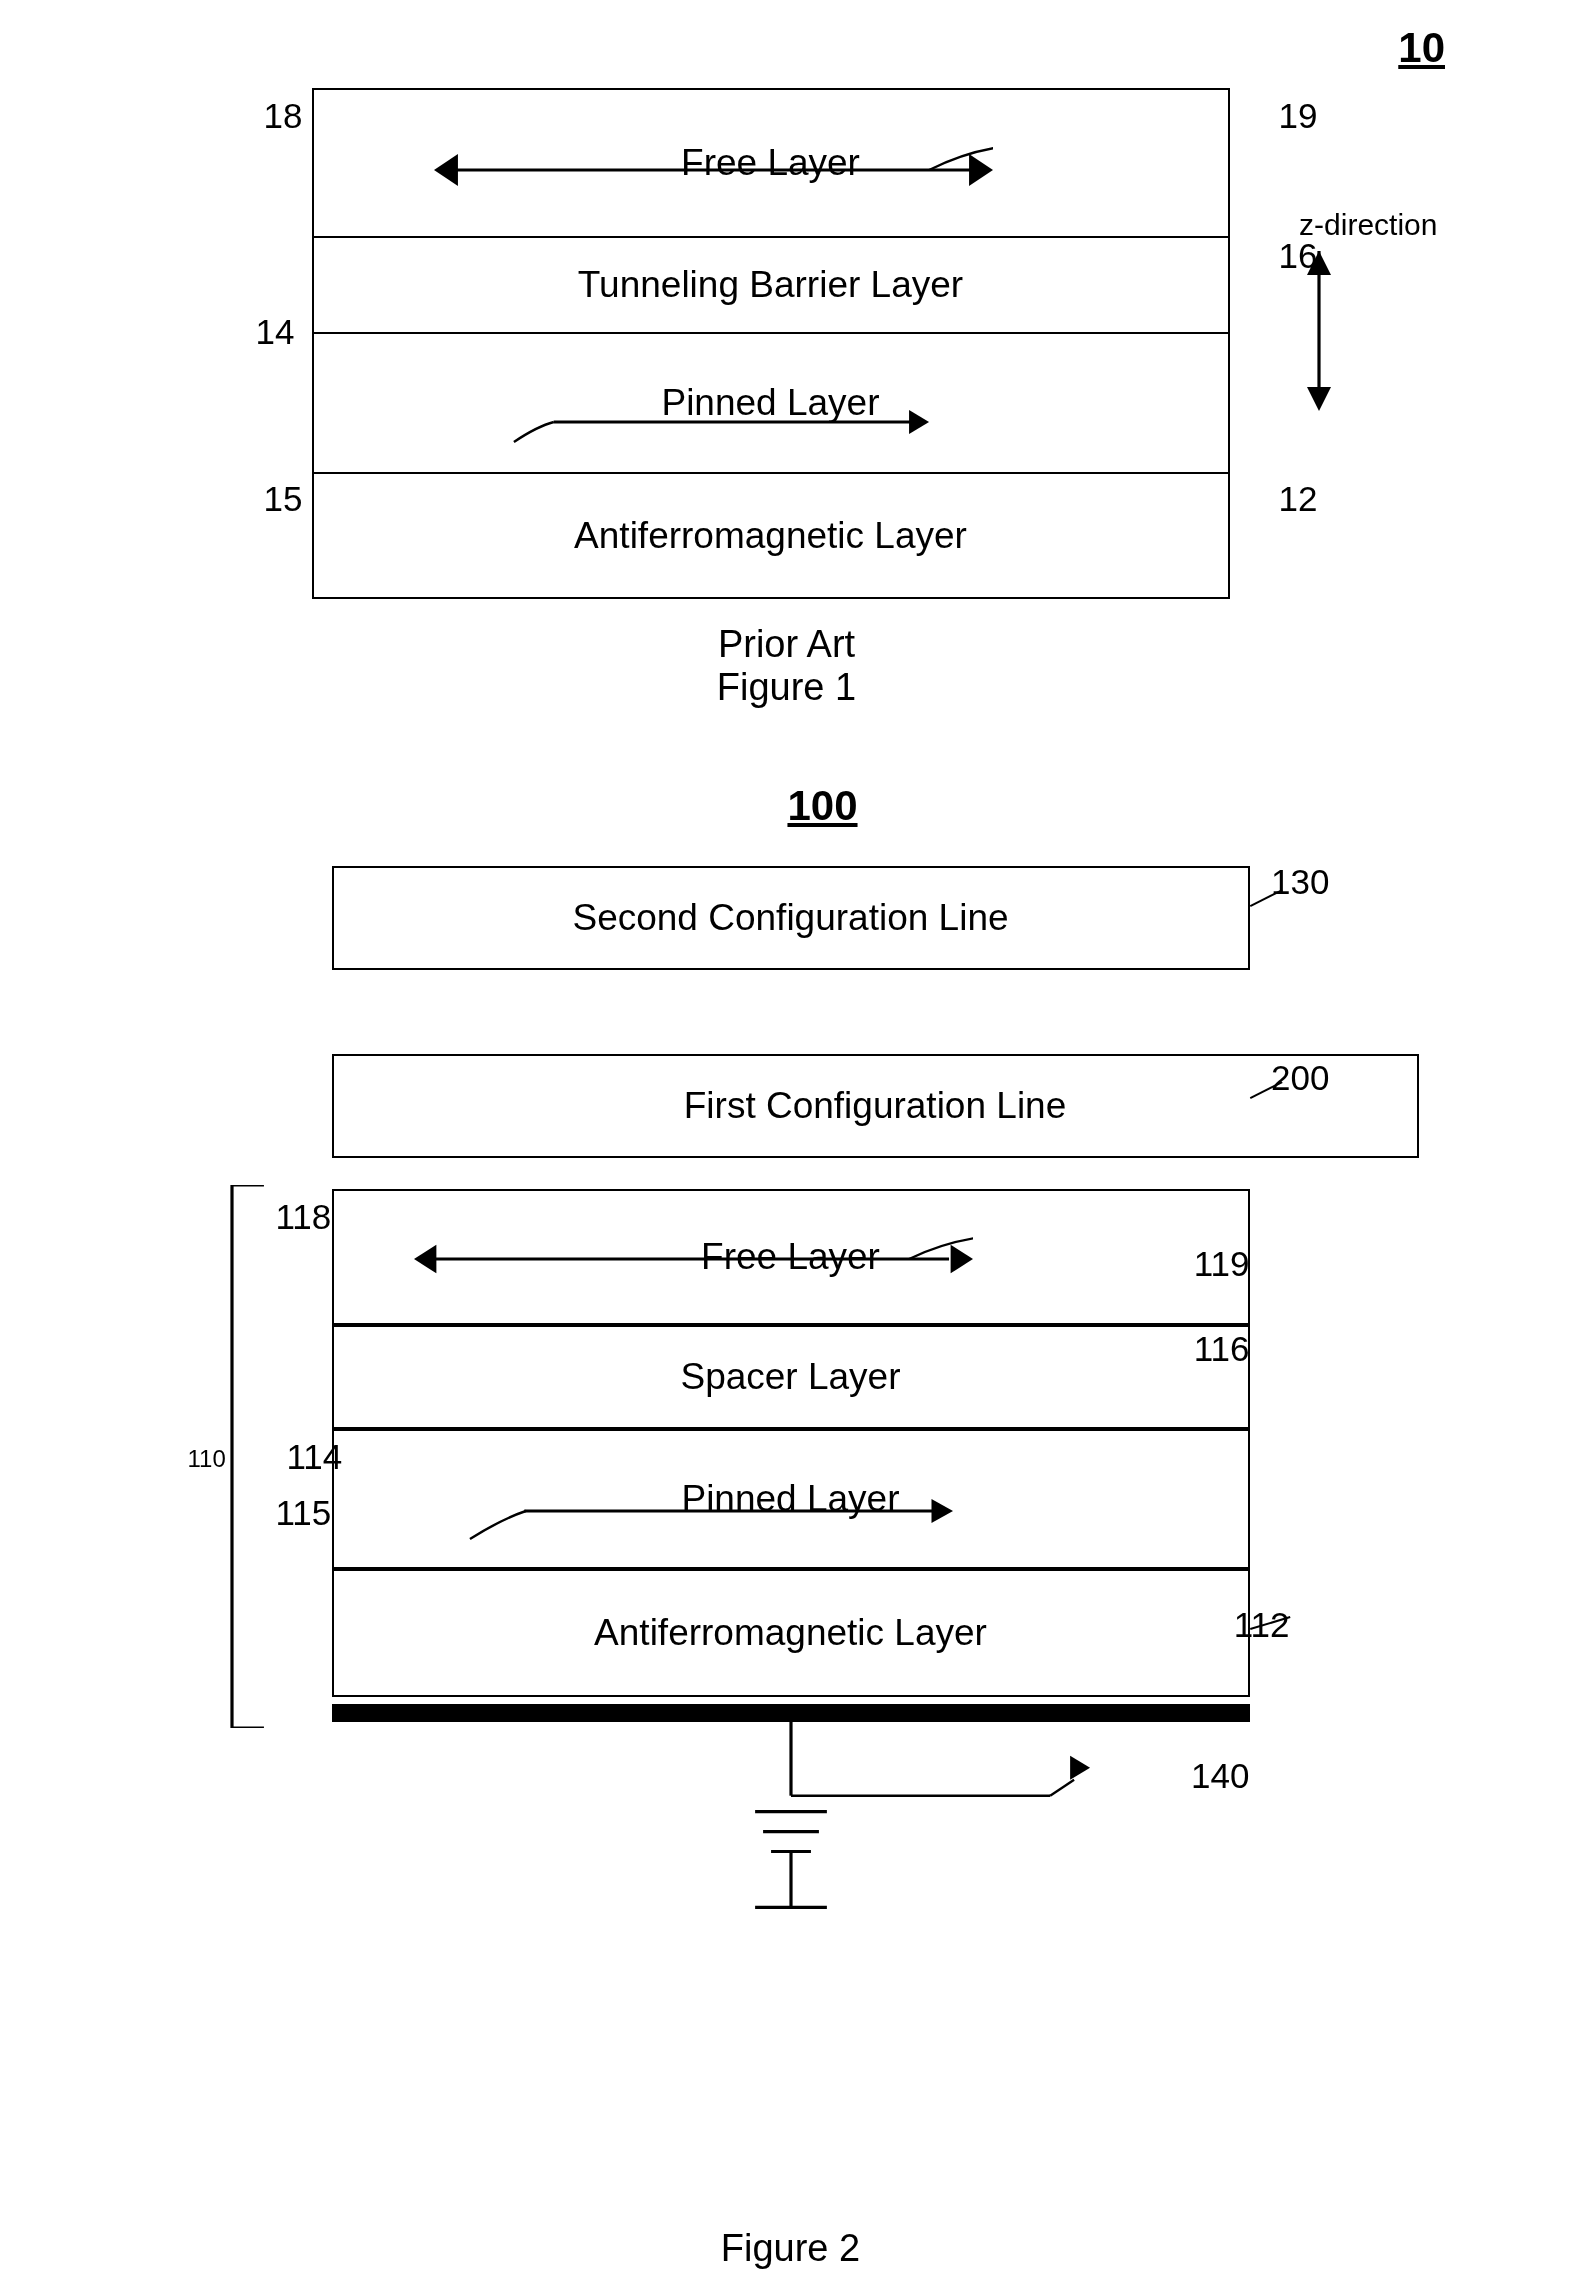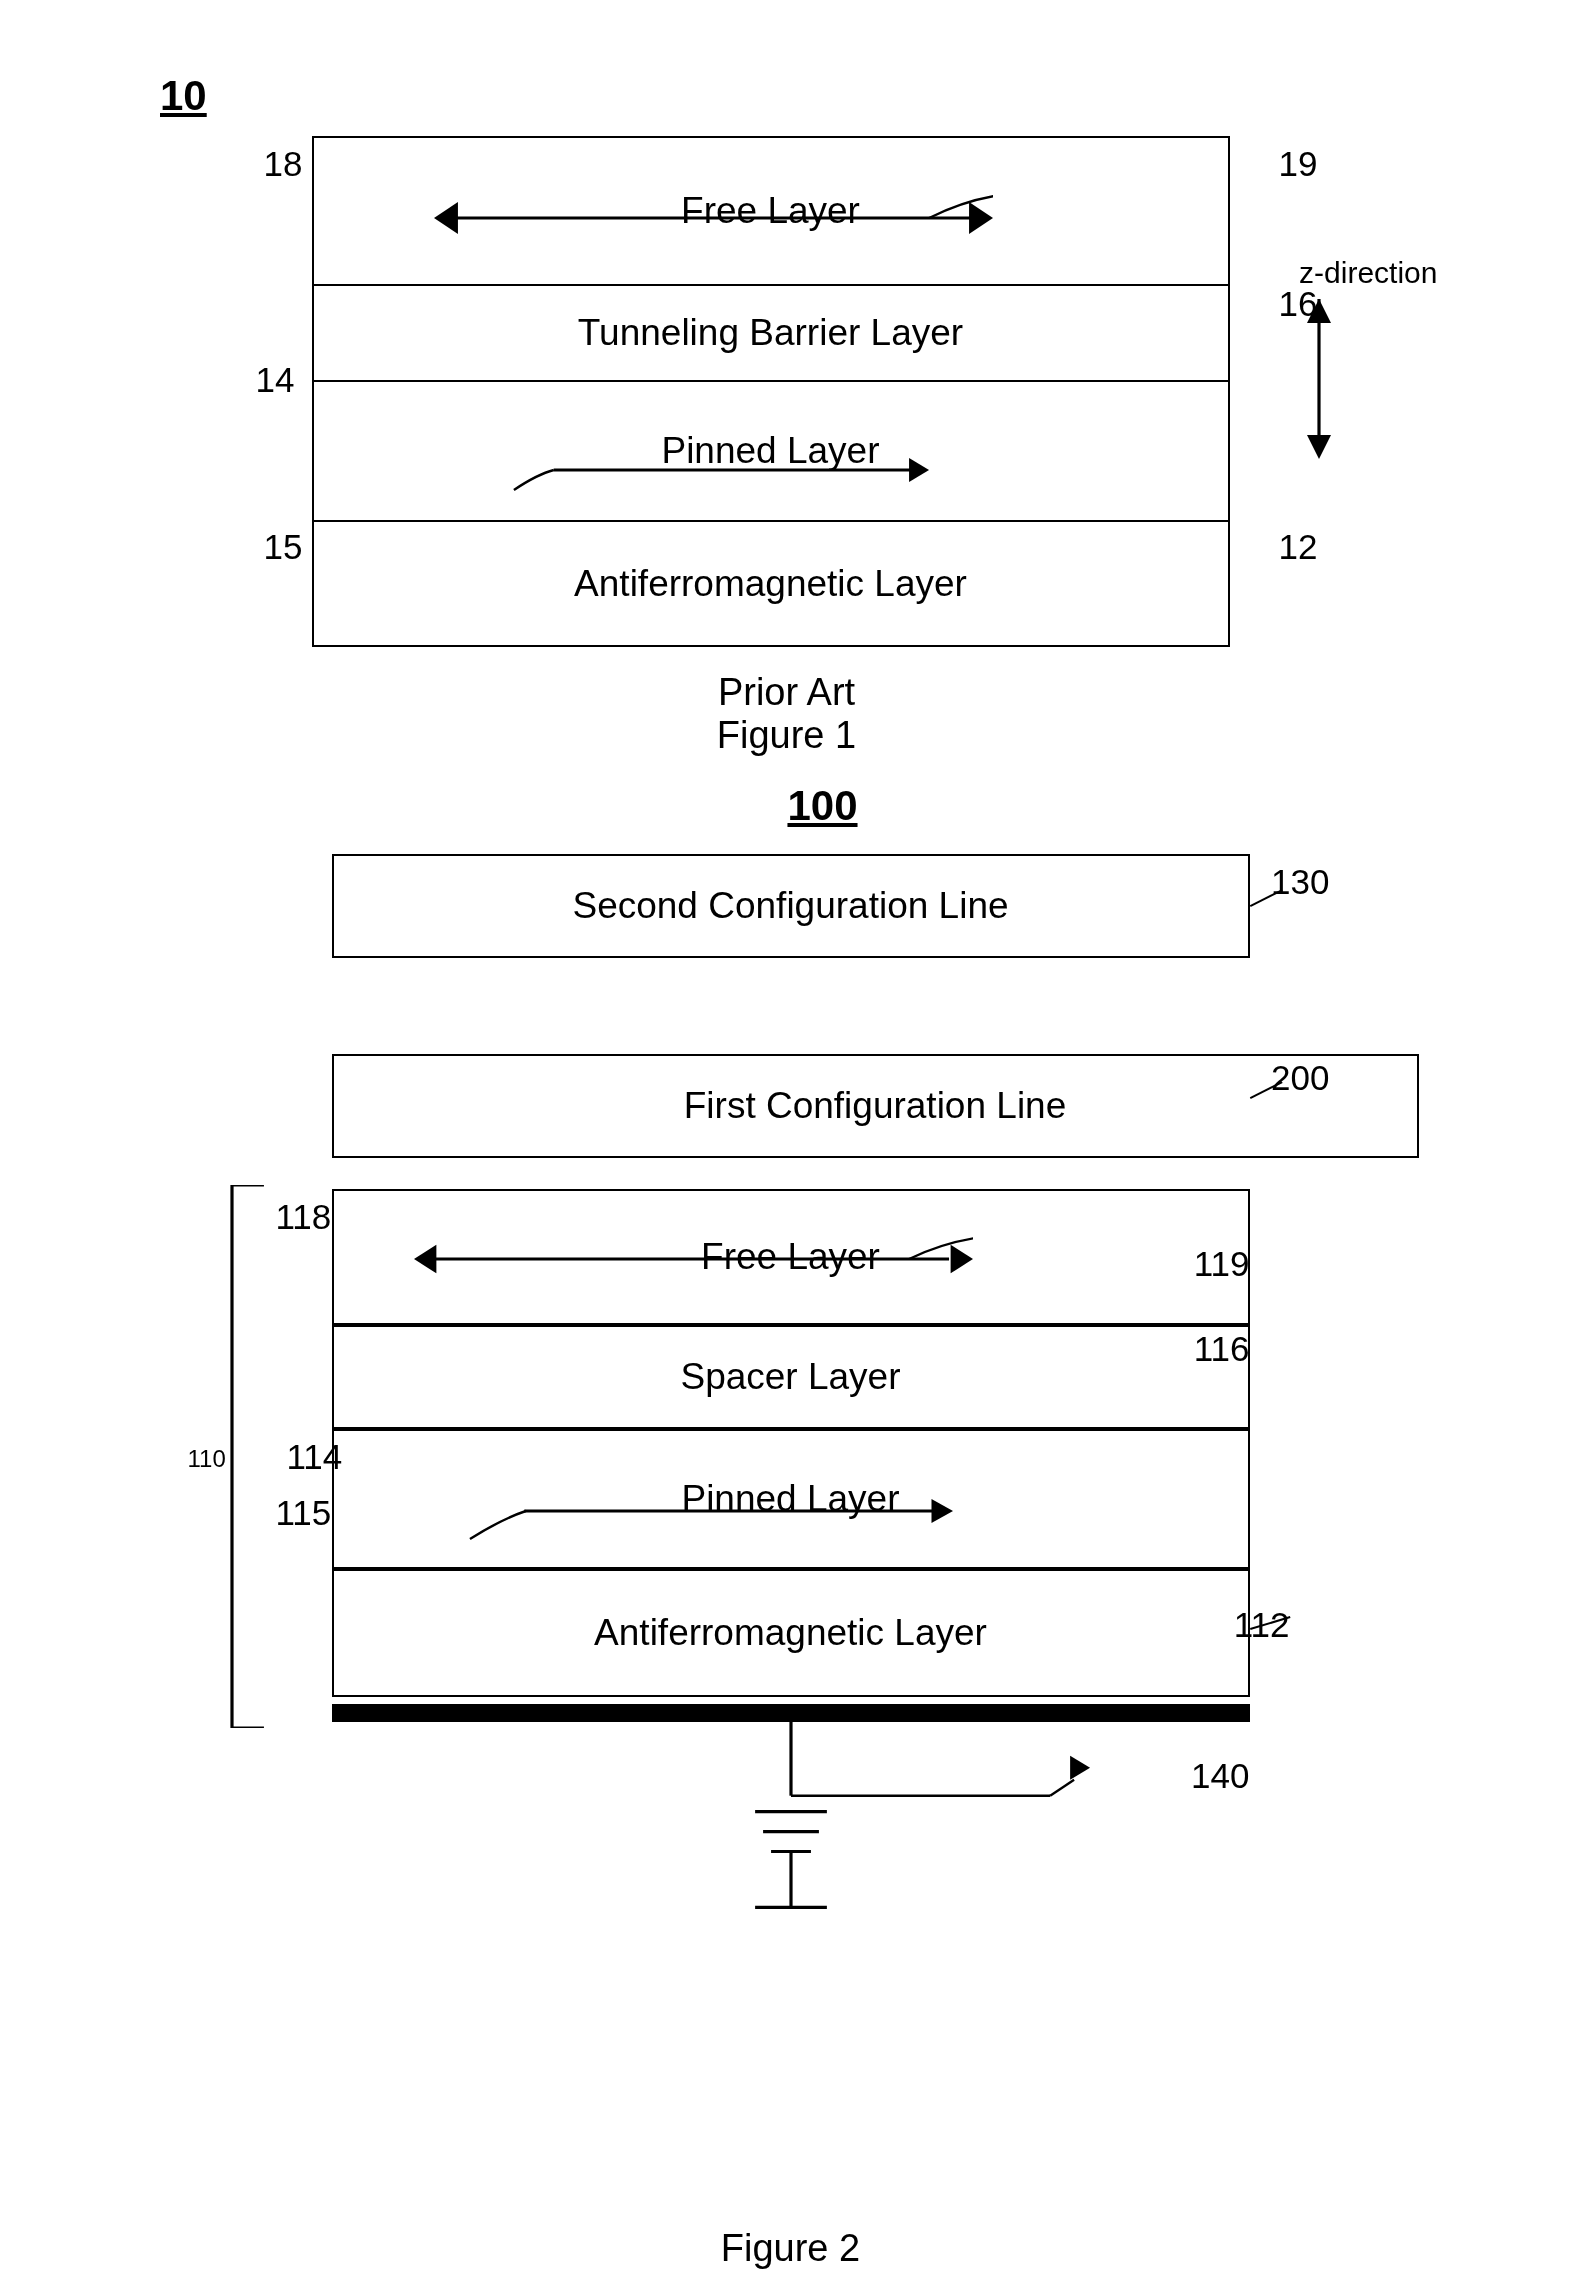--- a/index.html
+++ b/index.html
@@ -19,27 +19,26 @@
     }
 
     
     .fig1-container {
       position: absolute;
       top: 24px;
       left: 128px;
       width: 1317px;
     }
     .fig1-title {
-      text-align: left;
+      text-align: right;
       font-size: 42px;
       font-weight: bold;
       text-decoration: underline;
       margin-bottom: 16px;
       margin-left: 32px;
-      margin-top: 48px;
     }
     .fig1-diagram {
       position: relative;
       width: 1078px;
       margin: 0 auto;
       height: 519px;
     }
     .fig1-box {
       position: absolute;
       left: 64px;
@@ -217,21 +216,21 @@
       <div>Prior Art</div>
       <div>Figure 1</div>
     </div>
   </div>
 
   <div class="fig2-container">
     <div class="fig2-title">100</div>
 
     <div class="fig2-diagram">
 
-      <div class="config-box" style="left:160px;top:0px;width:918px;height:104px;">
+      <div class="config-box" style="left:160px;top:12px;width:918px;height:104px;">
         <span>Second Configuration Line</span>
       </div>
 
       <span style="position:absolute;font-size:35px;right:80px;top:8px;">130</span>
 
       <svg style="position:absolute;top:0;left:0;width:100%;height:160px;overflow:visible;" viewBox="0 0 1550 200">
         <line x1="1350" y1="65" x2="1390" y2="45" stroke="black" stroke-width="2.5"></line>
       </svg>
 
       <div class="config-box" style="left:160px;top:200px;width:1087px;height:104px;">

